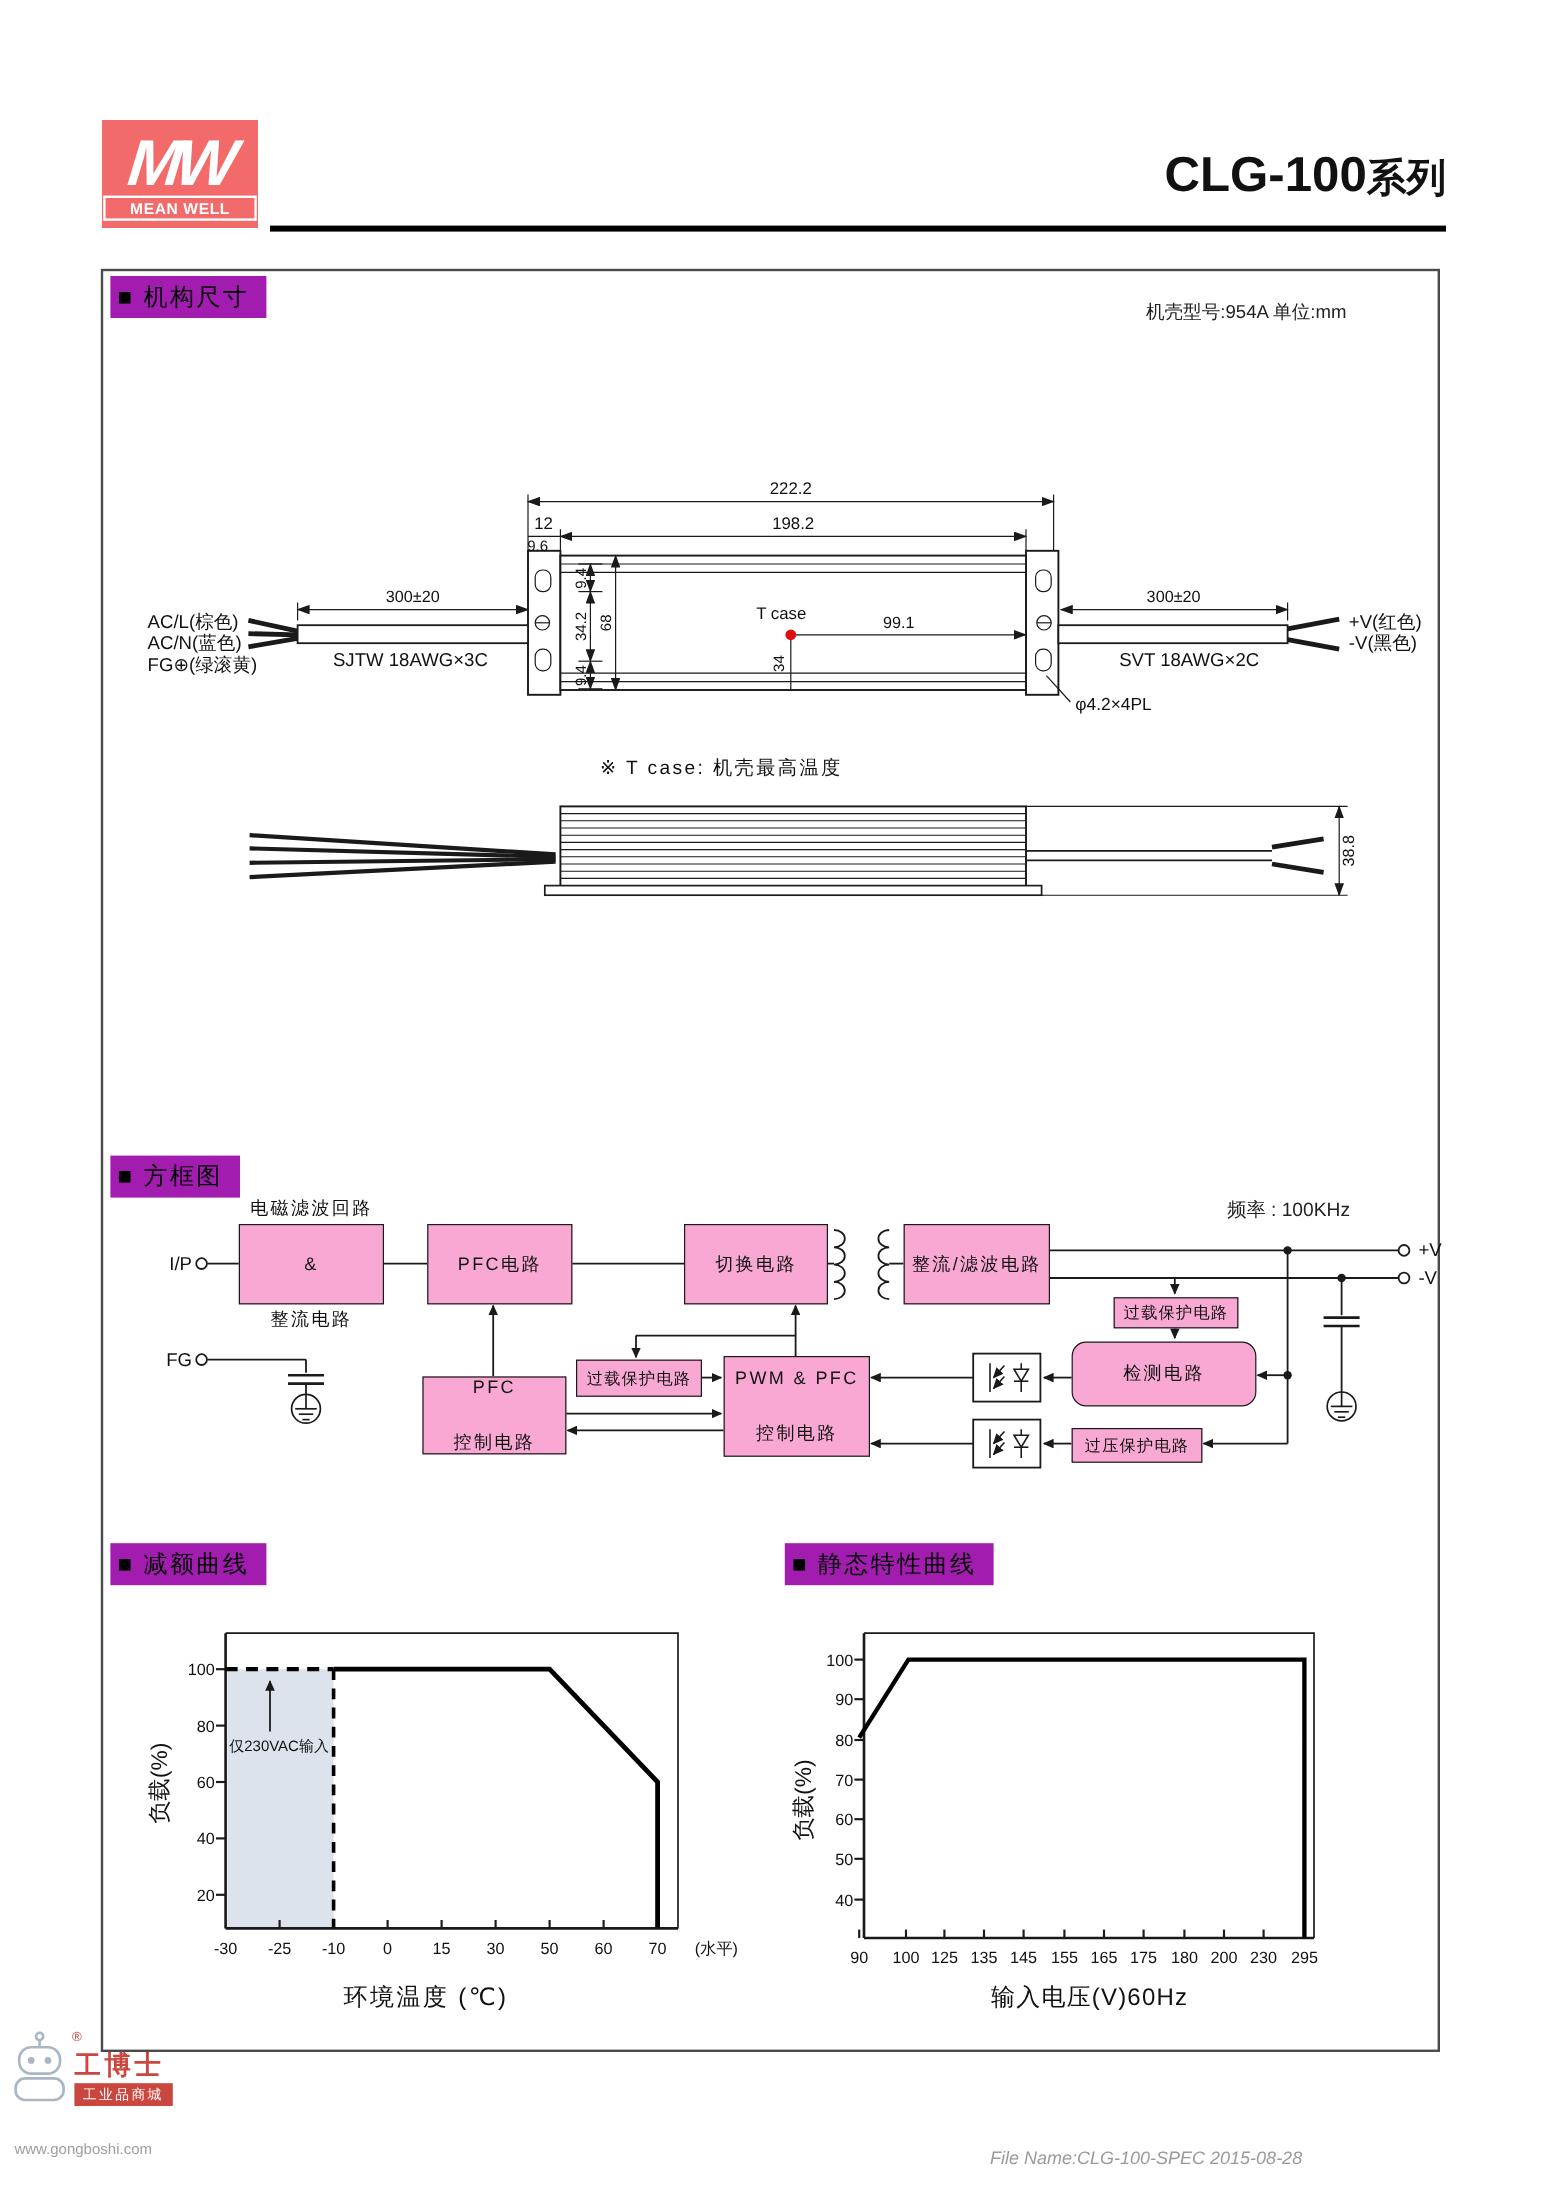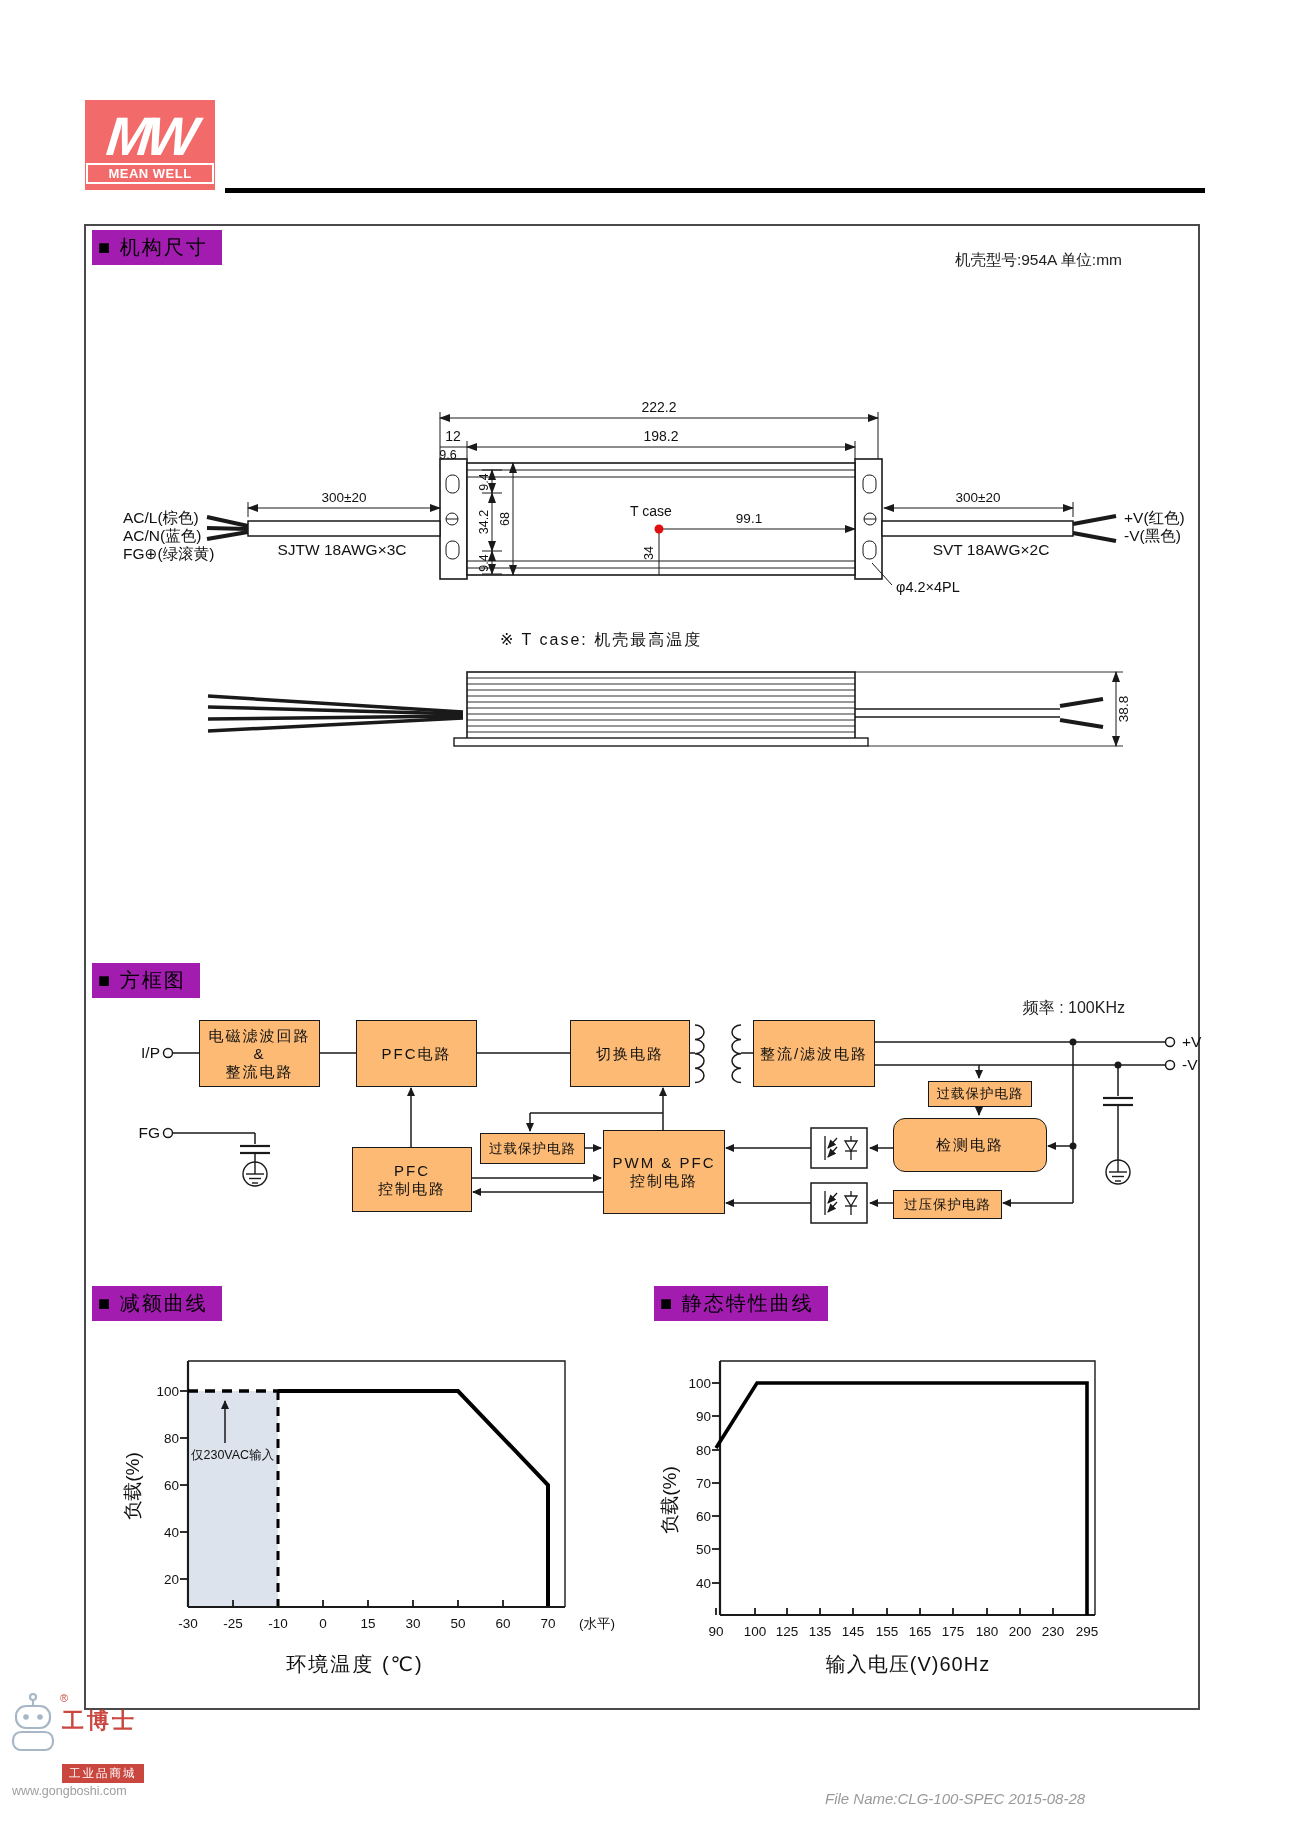--- a/index.html
+++ b/index.html
@@ -18,44 +18,47 @@
   .series-main{font-weight:bold;font-size:41px;}
   .series-suffix{font-weight:bold;font-size:33px;}
   .title-rule{position:absolute;left:225px;top:188px;width:980px;height:5px;background:#000;}
   
   .main-box{position:absolute;left:84px;top:224px;width:1112px;height:1482px;border:2px solid #4a4a4a;}
   .sec{position:absolute;background:#a21caf;font-size:20px;letter-spacing:2px;
        padding:4px 14px 4px 6px;color:#000;white-space:nowrap;}
   .note-r{position:absolute;font-size:15.5px;color:#222;white-space:nowrap;}
   
   .bd{position:absolute;left:80px;top:960px;width:1130px;height:295px;}
-  .bd-box{position:absolute;border:1.5px solid #1a1a1a;background:#fdba74;display:flex;
+  .bd-box{position:absolute;border:1.5px solid #1a1a1a;background:#f9a8d4;display:flex;
           flex-direction:column;align-items:center;justify-content:center;
-          font-size:15px;line-height:18px;text-align:center;letter-spacing:2px;white-space:nowrap;}
+          font-size:15px;line-height:18px;text-align:center;letter-spacing:2px;white-space:nowrap;gap:28px;}
   .bd-box.small{border-width:1.3px;font-size:13.5px;letter-spacing:1px;}
   
   svg text{font-family:"Liberation Sans","DejaVu Sans",sans-serif;fill:#111;}
   
   .wm{position:absolute;left:10px;top:1686px;width:170px;height:125px;opacity:.9;}
   .wm-reg{position:absolute;left:50px;top:6px;font-size:11px;color:#c5342c;}
   .wm-brand{position:absolute;left:52px;top:20px;font-size:22px;font-weight:bold;color:#c5342c;letter-spacing:3px;}
   .wm-tag{position:absolute;left:52px;top:50px;background:#c5342c;color:#fff;font-size:11.5px;
-          letter-spacing:2px;padding:2px 7px;margin-top:28px;}
+          letter-spacing:2px;padding:2px 7px;}
   .wm-url{position:absolute;left:2px;top:98px;font-size:12.5px;color:#949494;}
   .filename{position:absolute;left:825px;top:1790px;width:220px;text-align:right;
             font-size:15px;font-style:italic;color:#9a9a9a;white-space:nowrap;}
 </style>
 </head>
 <body>
 
 <div class="page">
 
   <div class="logo">
     <div class="logo-mw">MW</div>
     <div class="logo-brand">MEAN WELL</div>
+  </div>
+  <div class="series-title">
+    <span class="series-main">CLG-100</span><span class="series-suffix">系列</span>
   </div>
   <div class="title-rule"></div>
 
   <div class="main-box"></div>
 
   <div class="sec" style="left:92px;top:230px;">■ 机构尺寸</div>
   <div class="note-r" style="left:930px;top:250px;width:192px;text-align:right;">机壳型号:954A 单位:mm</div>
   <div class="sec" style="left:92px;top:963px;">■ 方框图</div>
   <div class="note-r" style="left:955px;top:982px;width:170px;text-align:right;font-size:16px;margin-top:16px;">频率 : 100KHz</div>
   <div class="sec" style="left:92px;top:1286px;">■ 减额曲线</div>

